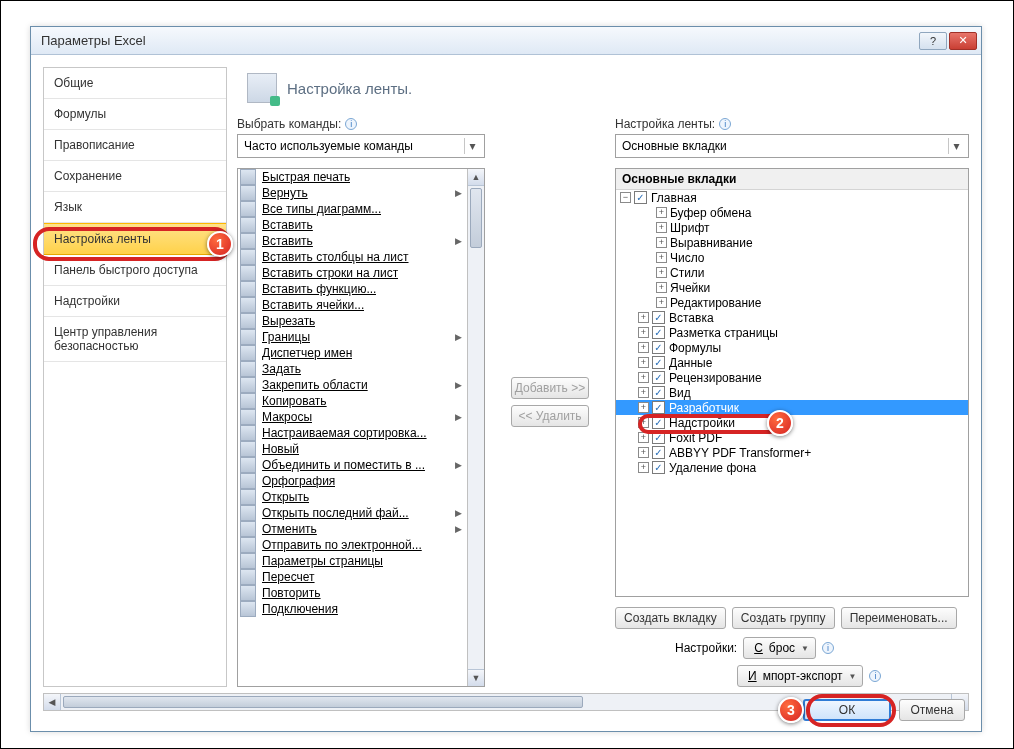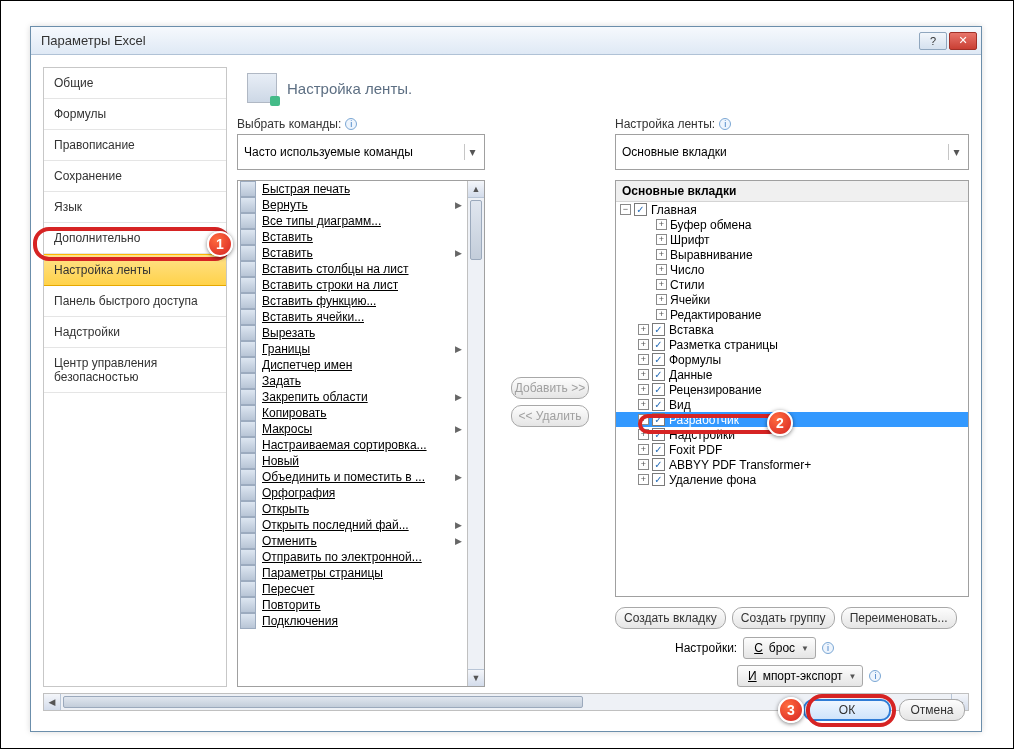--- a/index.html
+++ b/index.html
@@ -24,36 +24,36 @@
 .header-icon::after { content:''; position:absolute; right:-4px; bottom:-4px; width:10px; height:10px; background:#4b8; border-radius:2px; }
 .main-title { font-size: 15px; color: #5d6f83; }
 
 .two-col { display: flex; gap: 24px; flex: 1; min-height: 0; }
 .col { flex: 1; display: flex; flex-direction: column; min-width: 0; }
 
 label.above { color: #333; margin-bottom: 3px; display: flex; align-items: center; gap: 4px; }
 .info-icon { width: 12px; height: 12px; border-radius: 50%; border: 1px solid #7ba7d4; color: #3b7bc4; font-size: 9px; display: inline-flex; align-items: center; justify-content: center; background:#eef5fd; }
 .underline { text-decoration: underline; }
 
-.combo { height: 36px; border: 1px solid #a0a0a0; background: #fff; display: flex; align-items: center; padding: 0 4px 0 6px; margin-bottom: 10px; }
+.combo { height: 24px; border: 1px solid #a0a0a0; background: #fff; display: flex; align-items: center; padding: 0 4px 0 6px; margin-bottom: 10px; }
 .combo-arrow { margin-left: auto; width: 16px; height: 16px; border-left: 1px solid #c6c6c6; display: flex; align-items: center; justify-content: center; color: #555; }
 
 .list-wrap { flex: 1; display: flex; border: 1px solid #a0a0a0; min-height: 0; }
 .list { flex: 1; overflow: hidden; }
 .list-item { display: flex; align-items: center; height: 16px; padding: 0 2px; gap: 6px; }
 .list-item .icon { width: 16px; height: 16px; background: linear-gradient(#dde6f1,#b8c5d6); border: 1px solid #9cabbf; flex-shrink: 0; }
 .list-item .lbl { white-space: nowrap; overflow: hidden; text-overflow: ellipsis; text-decoration: underline; }
 .list-item .tri { margin-left: auto; color: #666; font-size: 9px; padding-right: 3px; }
 .vscroll { width: 17px; background: #eef1f6; border-left: 1px solid #c0c0c0; display: flex; flex-direction: column; }
 .vscroll .arrow { height: 17px; background: linear-gradient(#f4f6fa,#d3dceb); border-bottom: 1px solid #b8c5d6; text-align: center; font-size: 9px; color: #555; line-height:17px; }
 .vscroll .arrow.bot { border-top: 1px solid #b8c5d6; border-bottom: none; margin-top:auto; }
 .vscroll .thumb { height: 60px; margin: 2px; background: linear-gradient(#e0e6ef,#c3cdda); border: 1px solid #9ba9bc; border-radius: 2px; }
 
 .mid-buttons { width: 82px; display: flex; flex-direction: column; justify-content: center; gap: 6px; padding: 0 2px; }
-.btn { height: 22px; border: 1px solid #a8a8a8; background: linear-gradient(#fdfdfd,#e5e5e5); border-radius: 10px; padding: 0 8px; color: #333; display:inline-flex; align-items:center; justify-content:center; white-space:nowrap; }
+.btn { height: 22px; border: 1px solid #a8a8a8; background: linear-gradient(#fdfdfd,#e5e5e5); border-radius: 3px; padding: 0 8px; color: #333; display:inline-flex; align-items:center; justify-content:center; white-space:nowrap; }
 .btn.disabled { color: #a0a0a0; }
 
 .tree-header { background: #f0f0f0; padding: 3px 6px; font-weight: bold; border-bottom: 1px solid #d4d4d4; }
 .tree { flex: 1; overflow: hidden; font-size: 12px; }
 .tree-row { display: flex; align-items: center; height: 15px; padding-left: 4px; }
 .tree-row .pm { width: 11px; height: 11px; border: 1px solid #8a8a8a; font-size: 9px; text-align: center; line-height: 9px; color: #555; margin-right: 3px; background:#fff; flex-shrink:0;}
 .tree-row .cb { width: 13px; height: 13px; border: 1px solid #7a7a7a; margin-right: 4px; background:#fff; display:flex; align-items:center; justify-content:center; font-size:10px; color:#2a6fb8; flex-shrink:0;}
 .tree-row.selected { background: #3399ff; color: #fff; }
 .tree-row.selected .cb { background:#fff; color:#2a6fb8; }
 
@@ -92,21 +92,20 @@
     </div>
   </div>
 
   <div class="content">
     <div class="sidebar" id="sidebar">
         <div class="side-item">Общие</div>
         <div class="side-item">Формулы</div>
         <div class="side-item">Правописание</div>
         <div class="side-item">Сохранение</div>
         <div class="side-item">Язык</div>
-        <div class="side-item">Дополнительно</div>
         <div class="side-item selected">Настройка ленты</div>
         <div class="side-item">Панель быстрого доступа</div>
         <div class="side-item">Надстройки</div>
         <div class="side-item">Центр управления безопасностью</div>
       </div>
 
     <div class="main">
       <div class="main-header">
         <div class="header-icon"></div>
         <span class="main-title">Настройка ленты.</span>

